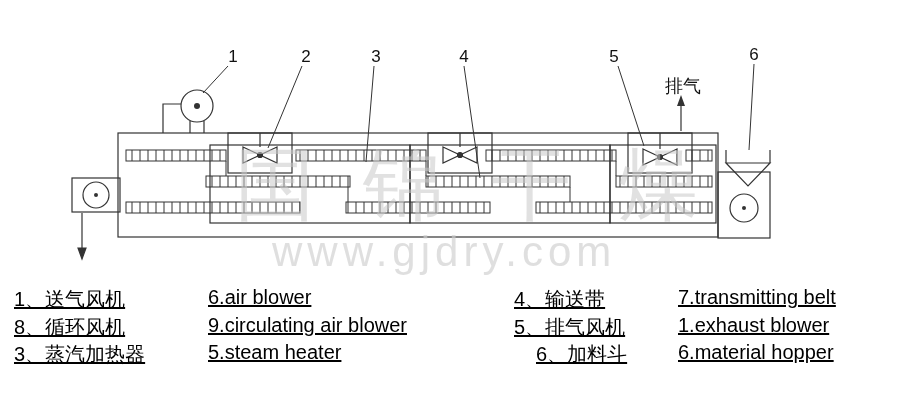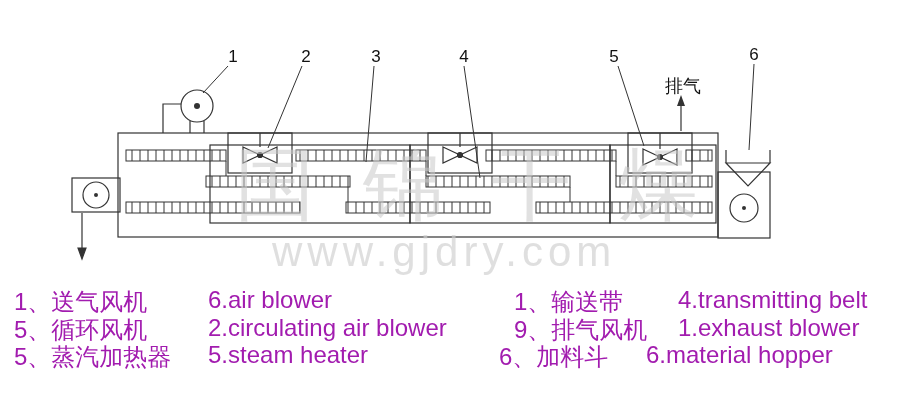--- a/index.html
+++ b/index.html
@@ -1,20 +1,20 @@
 <!DOCTYPE html>
 <html><head>
 <meta charset="utf-8">
 <style>
   html,body{margin:0;padding:0;background:#fff;}
   #stage{position:relative;width:900px;height:418px;background:#fff;overflow:hidden;
          font-family:"Liberation Sans","DejaVu Sans",sans-serif;}
   #diagram{position:absolute;left:0;top:0;}
-  .legend-item{position:absolute;font-size:24px;color:#a21caf;white-space:nowrap;
-               font-family:"Liberation Sans","DejaVu Sans",sans-serif;}
+  .legend-item{position:absolute;font-size:20px;color:#000000;white-space:nowrap;
+               font-family:"Liberation Sans","DejaVu Sans",sans-serif;text-decoration:underline;}
   svg text.callout{font-family:"Liberation Sans","DejaVu Sans",sans-serif;font-size:17px;fill:#111;}
   svg text.exhaust{font-family:"Liberation Sans","DejaVu Sans",sans-serif;font-size:18px;fill:#111;}
   svg text.wm-cn{font-family:"Liberation Sans","DejaVu Sans",sans-serif;font-size:80px;letter-spacing:48px;
                  fill:#c9c9c9;opacity:.55;}
   svg text.wm-url{font-family:"Liberation Sans","DejaVu Sans",sans-serif;font-size:42px;letter-spacing:5px;
                   fill:#cfcfcf;opacity:.65;}
 </style>
 </head>
 <body>
 
@@ -116,29 +116,29 @@
     <text class="callout" x="464" y="62" text-anchor="middle">4</text>
     <text class="callout" x="614" y="62" text-anchor="middle">5</text>
     <text class="callout" x="754" y="60" text-anchor="middle">6</text>
 
     <text class="wm-cn" x="235" y="212">国锦干燥</text>
     <text class="wm-url" x="272" y="266">www.gjdry.com</text>
   </svg>
 
   <div>
     <div class="legend-item" style="left:14px;top:286px">1、送气风机</div>
-    <div class="legend-item" style="left:14px;top:314px">5、循环风机</div>
-    <div class="legend-item" style="left:14px;top:341px">5、蒸汽加热器</div>
+    <div class="legend-item" style="left:14px;top:314px">8、循环风机</div>
+    <div class="legend-item" style="left:14px;top:341px">3、蒸汽加热器</div>
 
     <div class="legend-item" style="left:208px;top:286px">6.air blower</div>
-    <div class="legend-item" style="left:208px;top:314px">2.circulating air blower</div>
+    <div class="legend-item" style="left:208px;top:314px">9.circulating air blower</div>
     <div class="legend-item" style="left:208px;top:341px">5.steam heater</div>
 
-    <div class="legend-item" style="left:514px;top:286px">1、输送带</div>
-    <div class="legend-item" style="left:514px;top:314px">9、排气风机</div>
-    <div class="legend-item" style="left:499px;top:341px">6、加料斗</div>
+    <div class="legend-item" style="left:514px;top:286px">4、输送带</div>
+    <div class="legend-item" style="left:514px;top:314px">5、排气风机</div>
+    <div class="legend-item" style="left:536px;top:341px">6、加料斗</div>
 
-    <div class="legend-item" style="left:678px;top:286px">4.transmitting belt</div>
+    <div class="legend-item" style="left:678px;top:286px">7.transmitting belt</div>
     <div class="legend-item" style="left:678px;top:314px">1.exhaust blower</div>
-    <div class="legend-item" style="left:646px;top:341px">6.material hopper</div>
+    <div class="legend-item" style="left:678px;top:341px">6.material hopper</div>
   </div>
 
 </div>
 
 </body></html>

